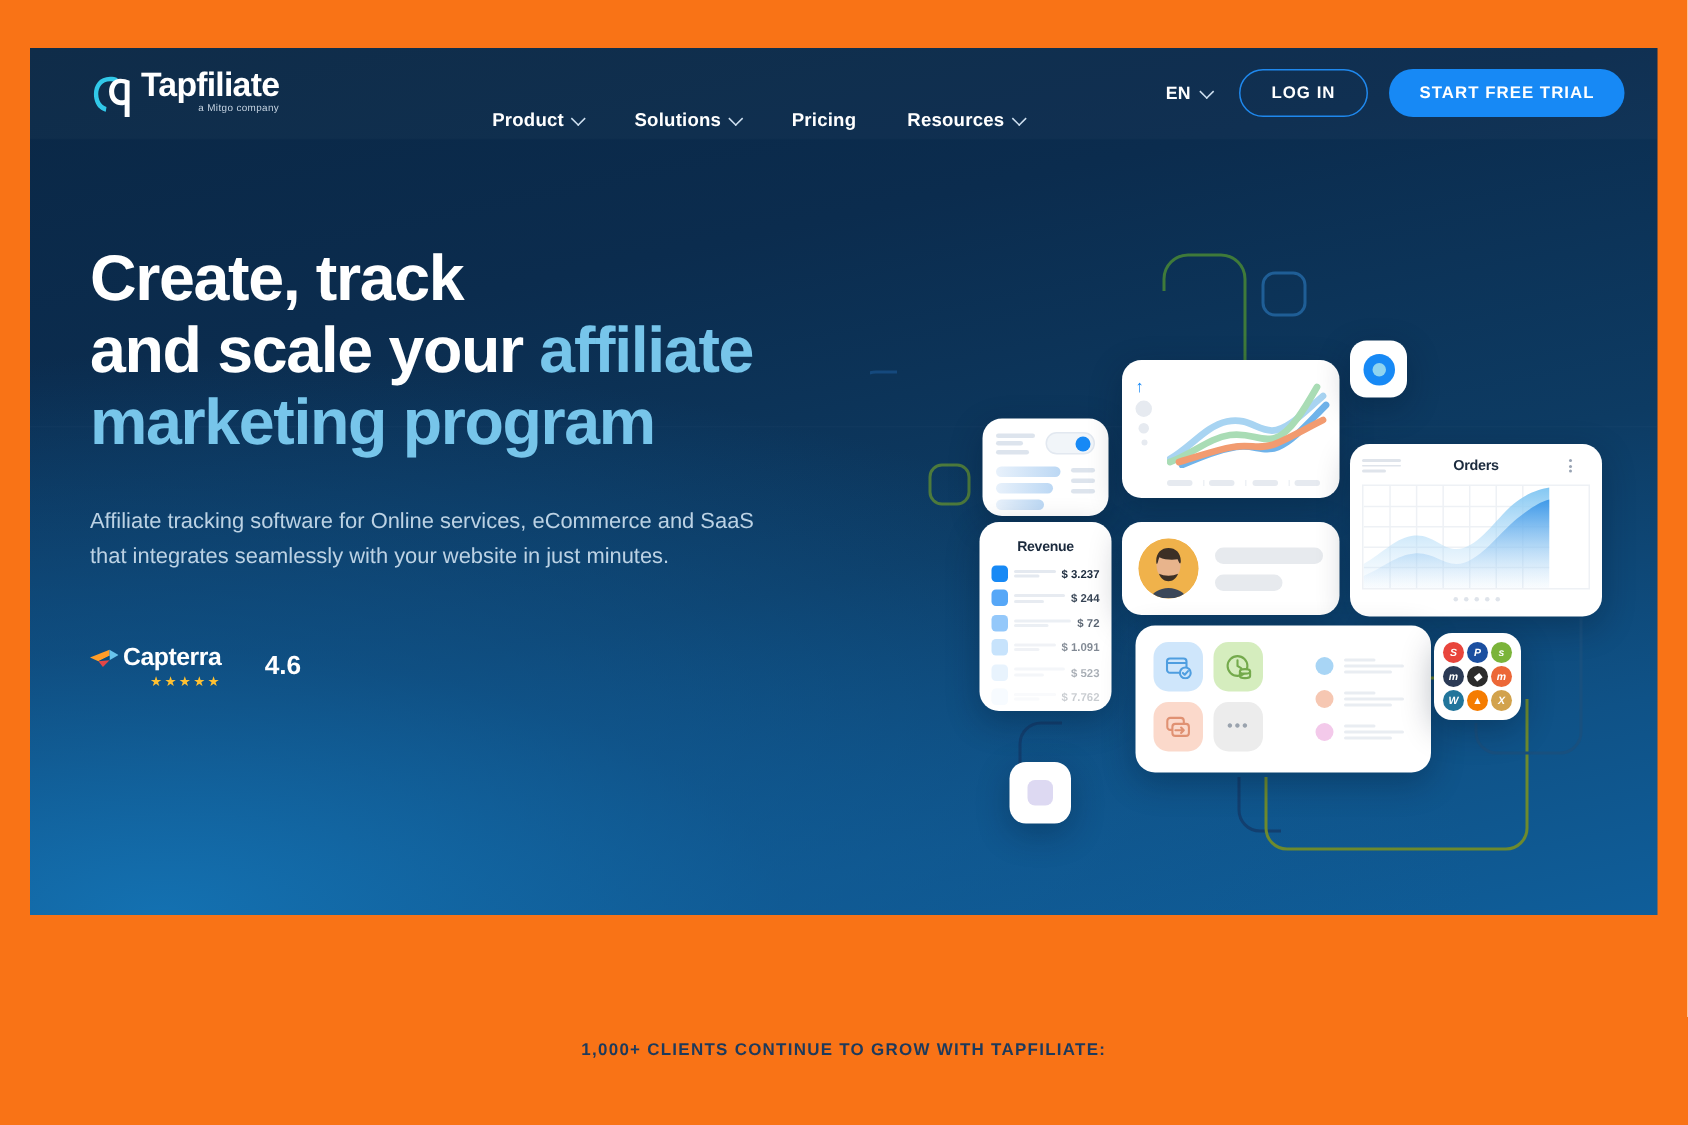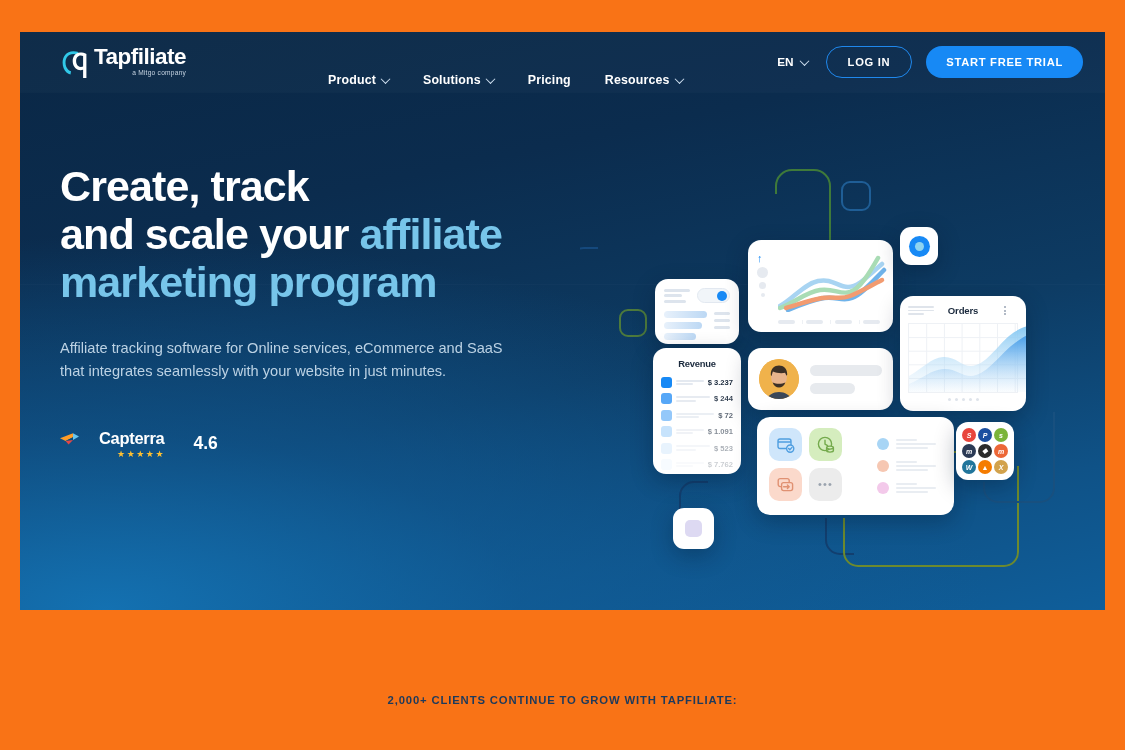--- a/index.html
+++ b/index.html
@@ -165,21 +165,21 @@
     color: #ffffff;
     font-size: 12.6px;
     font-weight: 700;
     letter-spacing: 1.1px;
     padding: 17px 34px;
     cursor: pointer;
   }
 
   .rating { margin-top: 47px; display: flex; align-items: center; gap: 16px; }
   .capterra { display: flex; flex-direction: column; gap: 2px; }
-  .capterra-top { display: flex; align-items: center; gap: 20px; }
+  .capterra-top { display: flex; align-items: center; gap: 3px; }
   .capterra-word { color: #ffffff; font-size: 16.5px; font-weight: 700; letter-spacing: -0.3px; }
   .stars { display: flex; gap: 1.5px; justify-content: flex-end; padding-right: 1px; }
   .star { color: #ffc132; font-size: 9px; line-height: 1; }
   .rating-val { color: #ffffff; font-size: 17.5px; font-weight: 700; margin-left: 13px; }
 
   
   .illus { position: absolute; left: 560px; top: 120px; width: 500px; height: 420px; }
 
   .card {
     position: absolute;
@@ -231,21 +231,21 @@
   .rev-val { font-size: 7.6px; font-weight: 700; color: #1b2a3d; white-space: nowrap; }
 
   
   .c-av { left: 168px; top: 196px; width: 145px; height: 62px; padding: 11px; display: flex; align-items: center; gap: 11px; }
   .avatar { width: 40px; height: 40px; border-radius: 50%; background: #f0b24b; flex: none; overflow: hidden; position: relative; }
   .av-bars { flex: 1; display: flex; flex-direction: column; gap: 7px; }
   .av-bar { height: 11px; border-radius: 6px; background: #e7eaee; }
   .av-bar.short { width: 62%; }
 
   
-  .c-ord { left: 320px; top: 144px; width: 126px; height: 115px; padding: 9px 8px; }
+  .c-ord { left: 320px; top: 144px; width: 168px; height: 115px; padding: 9px 8px; }
   .ord-head { display: flex; align-items: center; justify-content: space-between; }
   .ord-lines { display: flex; flex-direction: column; gap: 2px; width: 26px; }
   .ord-lines i { height: 1.8px; border-radius: 1px; background: #dfe4eb; display: block; }
   .ord-title { font-size: 9.6px; font-weight: 700; color: #1b2a3d; letter-spacing: -0.2px; }
   .kebab { display: flex; flex-direction: column; gap: 1.6px; align-items: center; width: 26px; }
   .kebab i { width: 2px; height: 2px; border-radius: 50%; background: #98a3b3; display: block; }
   .ord-chart { margin-top: 7px; position: relative; height: 70px; border: 1px solid #eef1f5; }
   .ord-dots { display: flex; gap: 4px; justify-content: center; margin-top: 5px; }
   .ord-dots i { width: 3px; height: 3px; border-radius: 50%; background: #dfe4eb; display: block; }
 
@@ -638,15 +638,15 @@
           </span>
       </div>
 
       <div class="card c-small">
         <i></i>
       </div>
 
     </div>
   </section>
 
-  <div class="clients">2,000+ CLIENTS CONTINUE TO GROW WITH TAPFILIATE:</div>
+  <div class="clients">1,000+ CLIENTS CONTINUE TO GROW WITH TAPFILIATE:</div>
 
 </div>
 
 </body></html>

